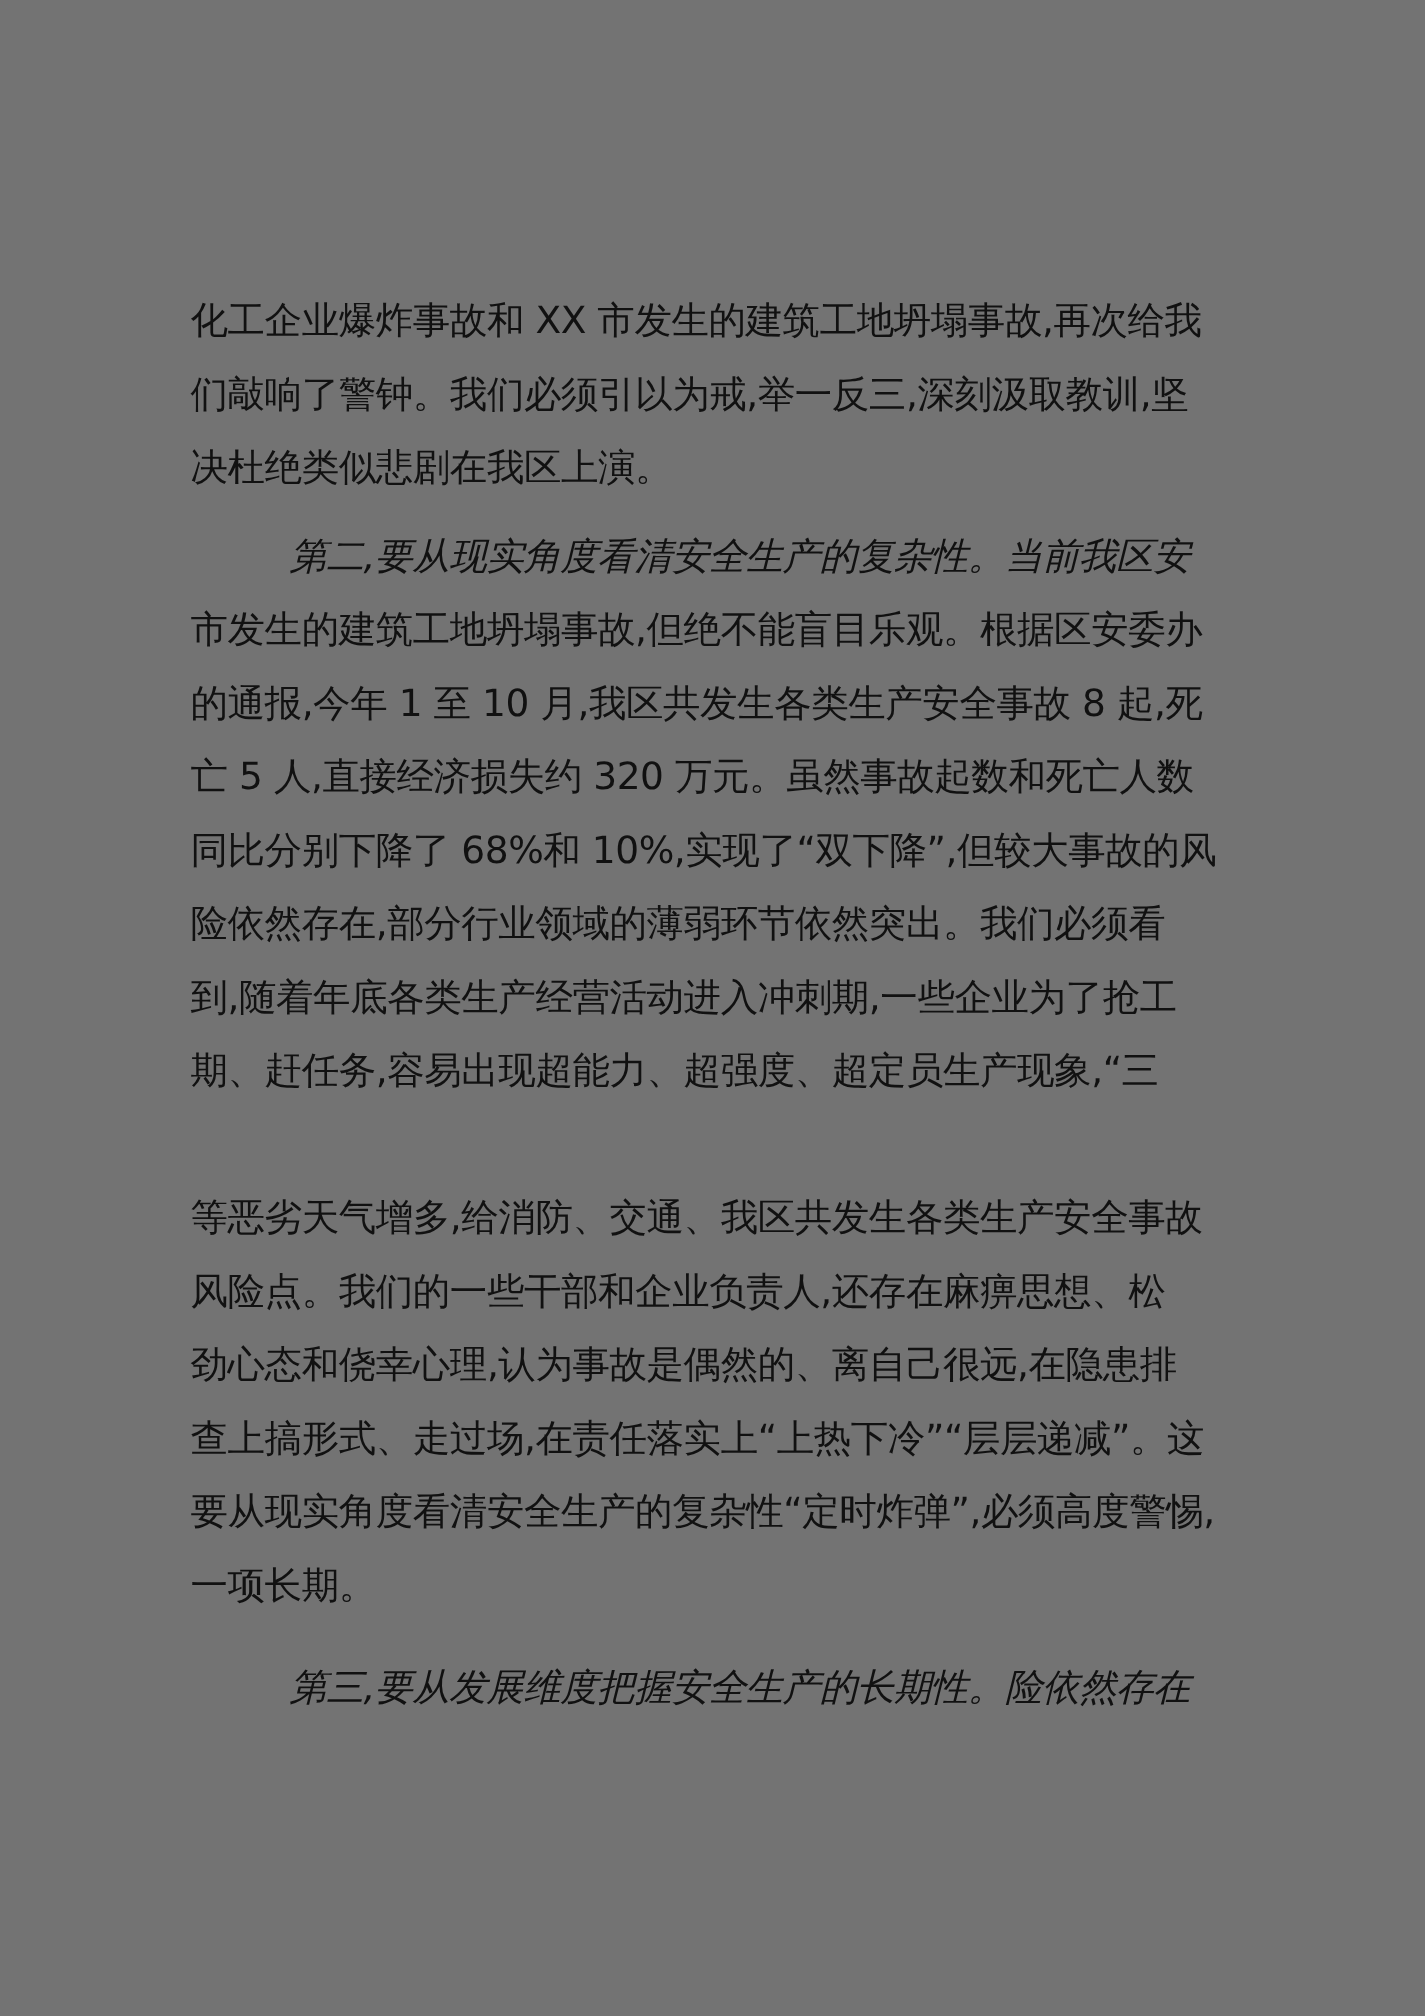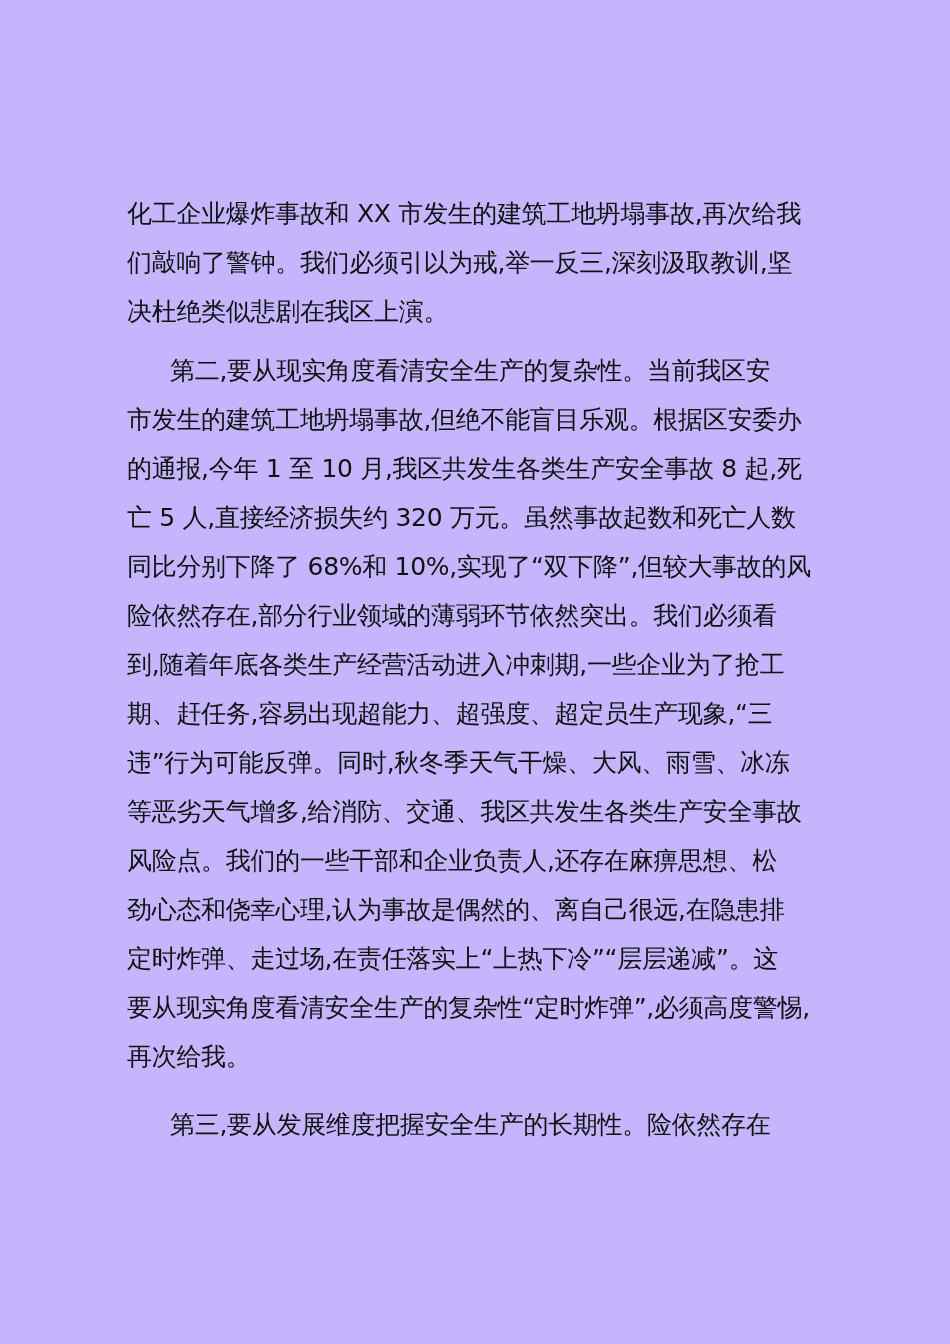--- a/index.html
+++ b/index.html
@@ -14,53 +14,53 @@
       overflow: hidden;
       font-family: "DejaVu Sans", sans-serif;
       color: #111111;
     }
     .page {
       position: absolute;
       left: 0;
       top: 0;
       width: 950px;
       height: 1344px;
-      background: #c4b5fd;
+      background: #737373;
     }
     .line {
       position: absolute;
       left: 127px;
       font-size: 25px;
       line-height: 30px;
       white-space: nowrap;
       letter-spacing: -0.3px;
     }
     .line.indent {
-      left: 170px;
+      left: 193px;
+      font-style: italic;
     }
   </style>
 </head>
 <body>
 
 <div class="page">
 
   <div class="line" style="top:199px">化工企业爆炸事故和 XX 市发生的建筑工地坍塌事故,再次给我</div>
   <div class="line" style="top:248px">们敲响了警钟。我们必须引以为戒,举一反三,深刻汲取教训,坚</div>
   <div class="line" style="top:297px">决杜绝类似悲剧在我区上演。</div>
 
   <div class="line indent" style="top:356px">第二,要从现实角度看清安全生产的复杂性。当前我区安</div>
   <div class="line" style="top:405px">市发生的建筑工地坍塌事故,但绝不能盲目乐观。根据区安委办</div>
   <div class="line" style="top:454px">的通报,今年 1 至 10 月,我区共发生各类生产安全事故 8 起,死</div>
   <div class="line" style="top:503px">亡 5 人,直接经济损失约 320 万元。虽然事故起数和死亡人数</div>
   <div class="line" style="top:552px">同比分别下降了 68%和 10%,实现了“双下降”,但较大事故的风</div>
   <div class="line" style="top:601px">险依然存在,部分行业领域的薄弱环节依然突出。我们必须看</div>
   <div class="line" style="top:650px">到,随着年底各类生产经营活动进入冲刺期,一些企业为了抢工</div>
   <div class="line" style="top:699px">期、赶任务,容易出现超能力、超强度、超定员生产现象,“三</div>
-  <div class="line" style="top:748px">违”行为可能反弹。同时,秋冬季天气干燥、大风、雨雪、冰冻</div>
   <div class="line" style="top:797px">等恶劣天气增多,给消防、交通、我区共发生各类生产安全事故</div>
   <div class="line" style="top:846px">风险点。我们的一些干部和企业负责人,还存在麻痹思想、松</div>
   <div class="line" style="top:895px">劲心态和侥幸心理,认为事故是偶然的、离自己很远,在隐患排</div>
-  <div class="line" style="top:944px">定时炸弹、走过场,在责任落实上“上热下冷”“层层递减”。这</div>
+  <div class="line" style="top:944px">查上搞形式、走过场,在责任落实上“上热下冷”“层层递减”。这</div>
   <div class="line" style="top:993px">要从现实角度看清安全生产的复杂性“定时炸弹”,必须高度警惕,</div>
-  <div class="line" style="top:1042px">再次给我。</div>
+  <div class="line" style="top:1042px">一项长期。</div>
 
   <div class="line indent" style="top:1110px">第三,要从发展维度把握安全生产的长期性。险依然存在</div>
 </div>
 
 </body></html>

